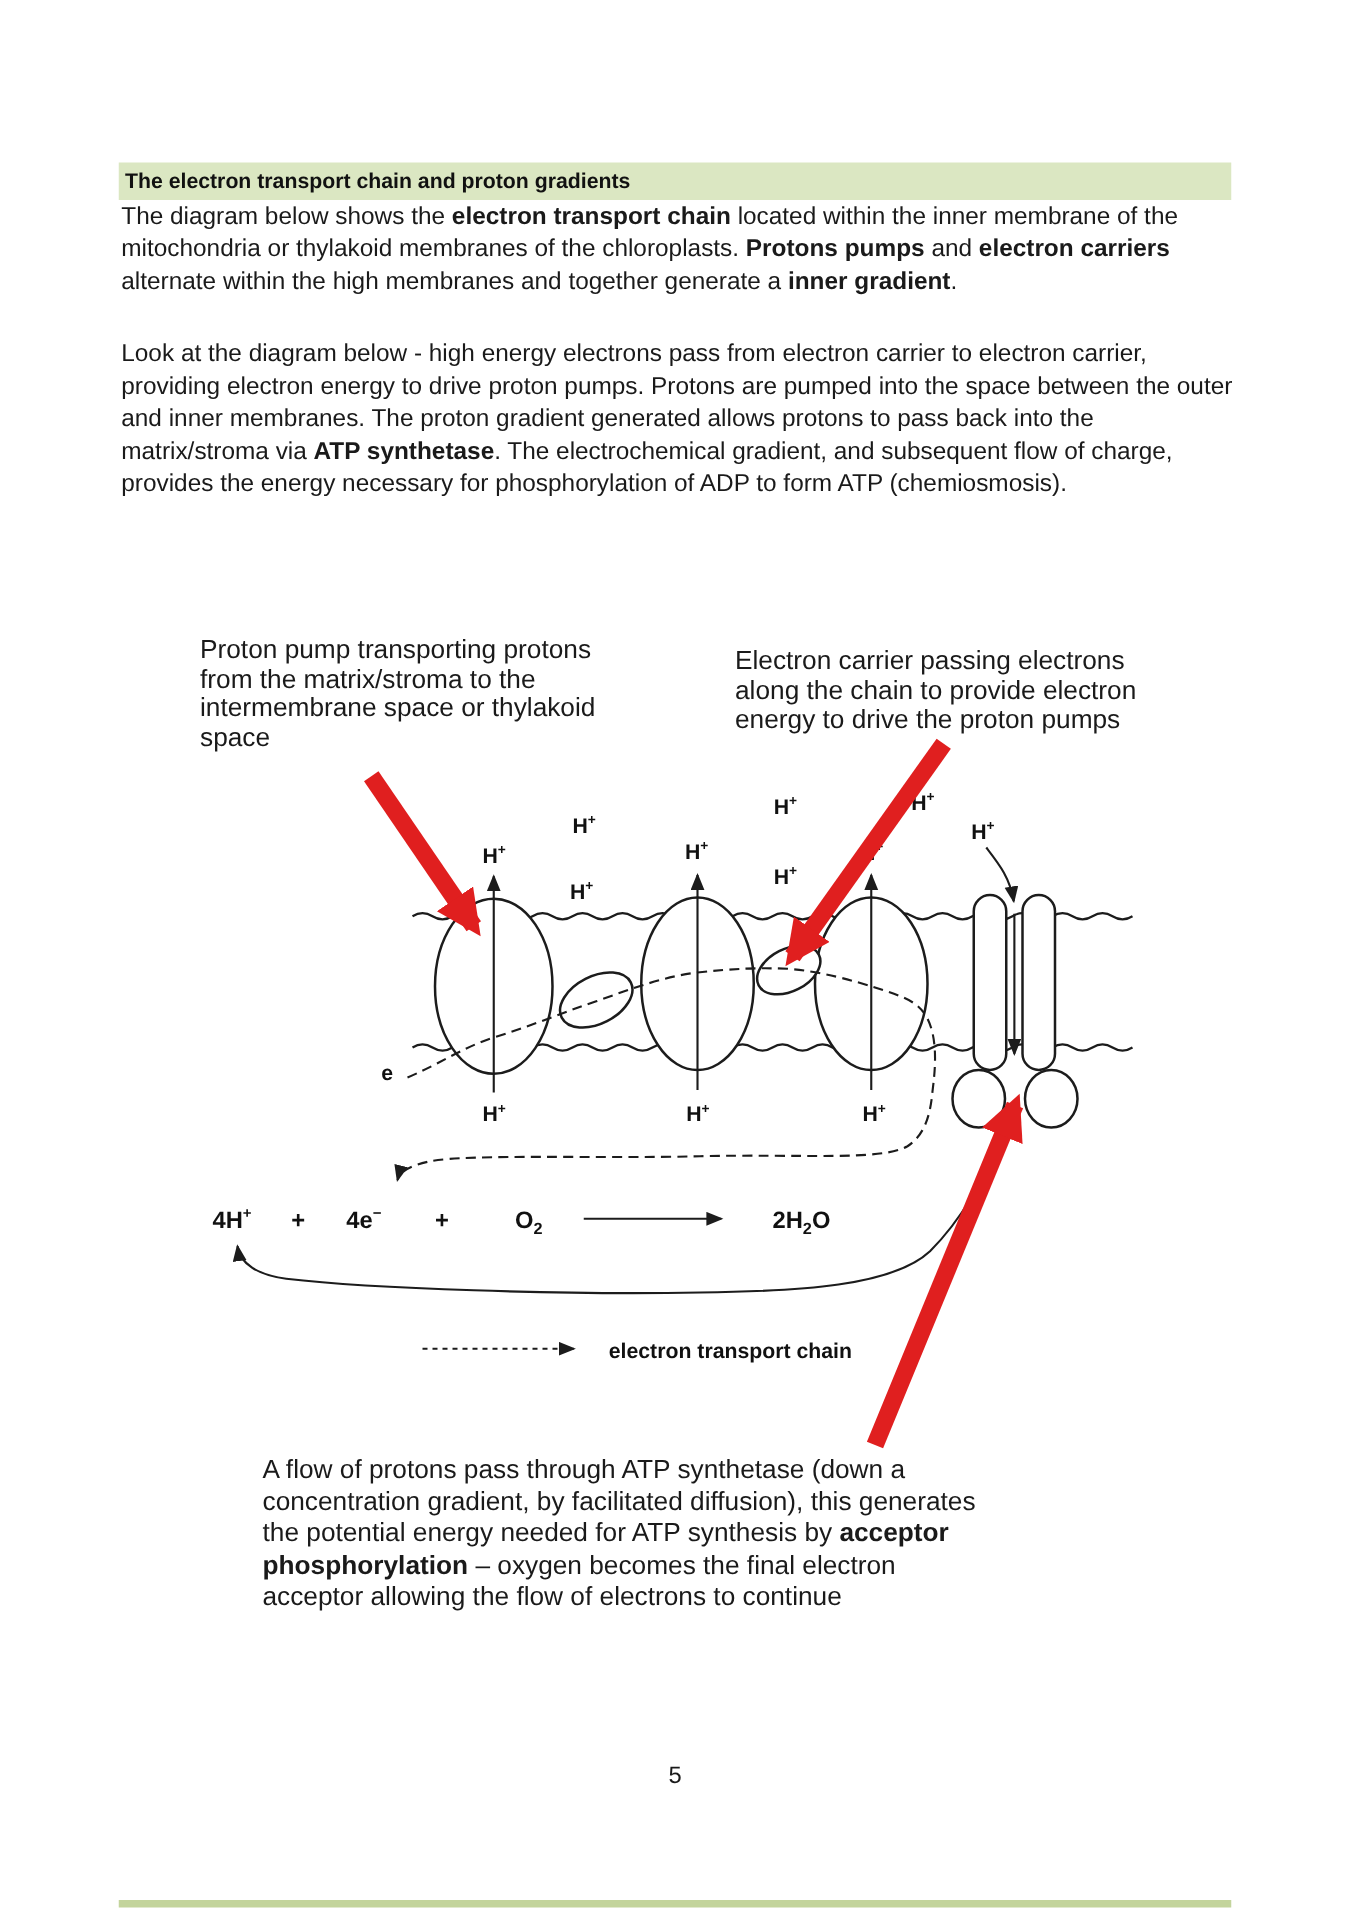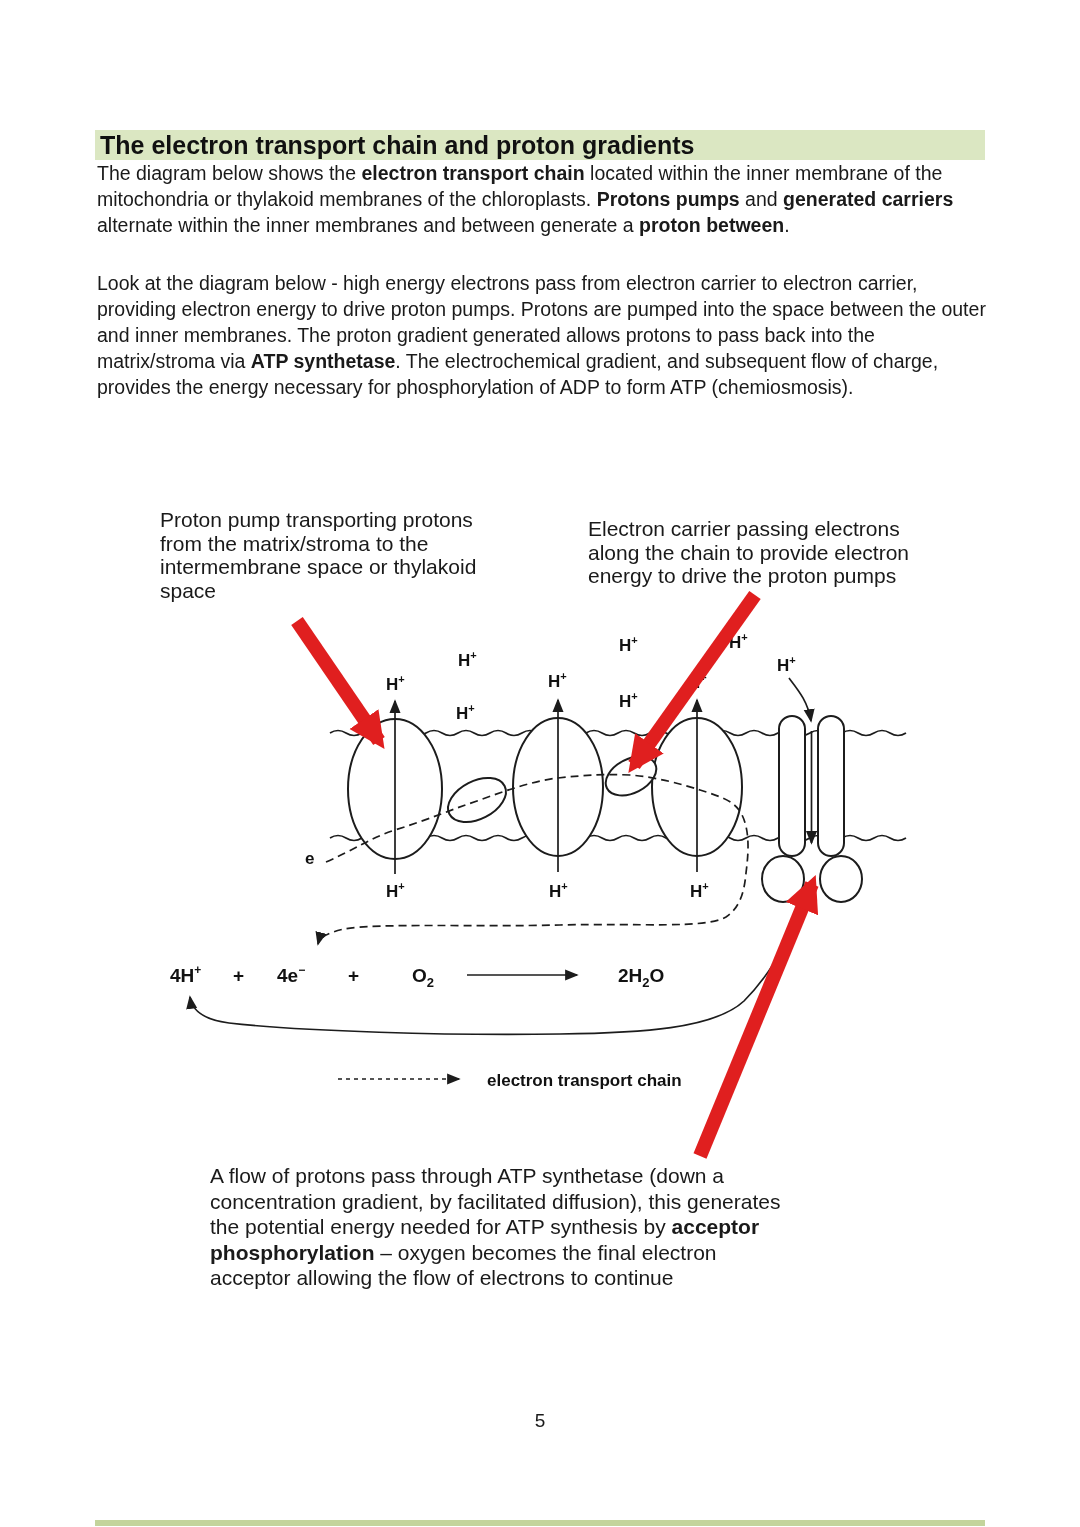--- a/index.html
+++ b/index.html
@@ -3,21 +3,21 @@
 <meta charset="utf-8">
 <style>
   html,body{margin:0;padding:0}
   body{
     width:1080px;height:1527px;position:relative;background:#ffffff;
     font-family:"Liberation Sans",sans-serif;color:#1a1a1a;overflow:hidden;
   }
   .abs{position:absolute}
   .heading{
     left:95px;top:130px;width:890px;height:30px;background:#dbe7c2;
-    font-weight:bold;font-size:25px;line-height:30px;padding-left:5px;box-sizing:border-box;
+    font-weight:bold;font-size:17px;line-height:30px;padding-left:5px;box-sizing:border-box;
     color:#111;
   }
   .para{left:97px;width:890px;font-size:19.5px;line-height:26px}
   #p1{top:160px}
   #p2{top:270px}
   .note{font-size:21px;line-height:23.5px}
   #note-pump{left:160px;top:508px;width:320px}
   #note-carrier{left:588px;top:517px;width:332px}
   #note-atp{left:210px;top:1163px;width:578px;line-height:25.5px}
   #pagenum{left:0;top:1410px;width:1080px;text-align:center;font-size:19px}
@@ -34,21 +34,21 @@
   .shape{stroke:#1c1c1c;fill:#ffffff;stroke-width:2}
   .dash{stroke:#1c1c1c;fill:none;stroke-width:1.7;stroke-dasharray:8 5}
   .dash2{stroke:#1c1c1c;fill:none;stroke-width:1.7;stroke-dasharray:4 4}
   .red{stroke:#e01f1f;stroke-width:14;fill:none}
 </style>
 </head>
 <body>
 
 <div class="abs heading">The electron transport chain and proton gradients</div>
 
-<div class="abs para" id="p1"><span>The diagram below shows the </span><b>electron transport chain</b><span> located within the inner membrane of the mitochondria or thylakoid membranes of the chloroplasts. </span><b>Protons pumps</b><span> and </span><b>generated carriers</b><span> alternate within the inner membranes and between generate a </span><b>proton between</b><span>.</span></div>
+<div class="abs para" id="p1"><span>The diagram below shows the </span><b>electron transport chain</b><span> located within the inner membrane of the mitochondria or thylakoid membranes of the chloroplasts. </span><b>Protons pumps</b><span> and </span><b>electron carriers</b><span> alternate within the high membranes and together generate a </span><b>inner gradient</b><span>.</span></div>
 <div class="abs para" id="p2"><span>Look at the diagram below - high energy electrons pass from electron carrier to electron carrier, providing electron energy to drive proton pumps. Protons are pumped into the space between the outer and inner membranes. The proton gradient generated allows protons to pass back into the matrix/stroma via </span><b>ATP synthetase</b><span>. The electrochemical gradient, and subsequent flow of charge, provides the energy necessary for phosphorylation of ADP to form ATP (chemiosmosis).</span></div>
 
 <div class="abs note" id="note-pump"><span>Proton pump transporting protons from the matrix/stroma to the intermembrane space or thylakoid space</span></div>
 <div class="abs note" id="note-carrier"><span>Electron carrier passing electrons along the chain to provide electron energy to drive the proton pumps</span></div>
 <div class="abs note" id="note-atp"><span>A flow of protons pass through ATP synthetase (down a concentration gradient, by facilitated diffusion), this generates the potential energy needed for ATP synthesis by </span><b>acceptor phosphorylation</b><span> – oxygen becomes the final electron acceptor allowing the flow of electrons to continue</span></div>
 
 <svg id="diag" width="800" height="592" viewBox="140 588 800 592">
   <defs>
     <marker id="mA" markerWidth="9" markerHeight="7.5" refX="7" refY="3.25" orient="auto">
       <path d="M0,0 L8,3.25 L0,6.5 Z" fill="#1c1c1c"></path>

